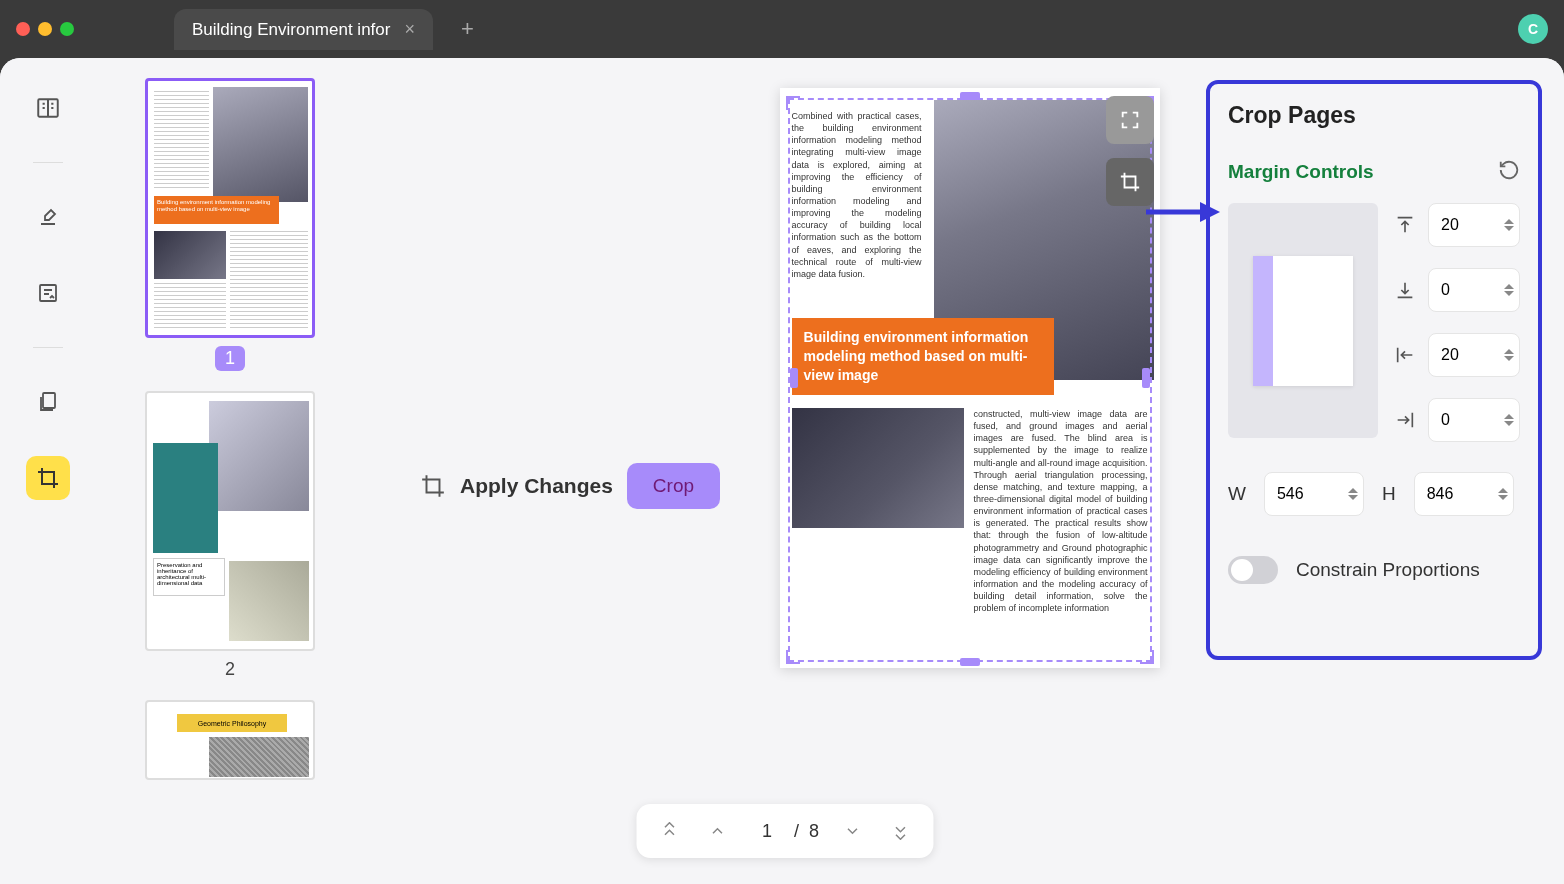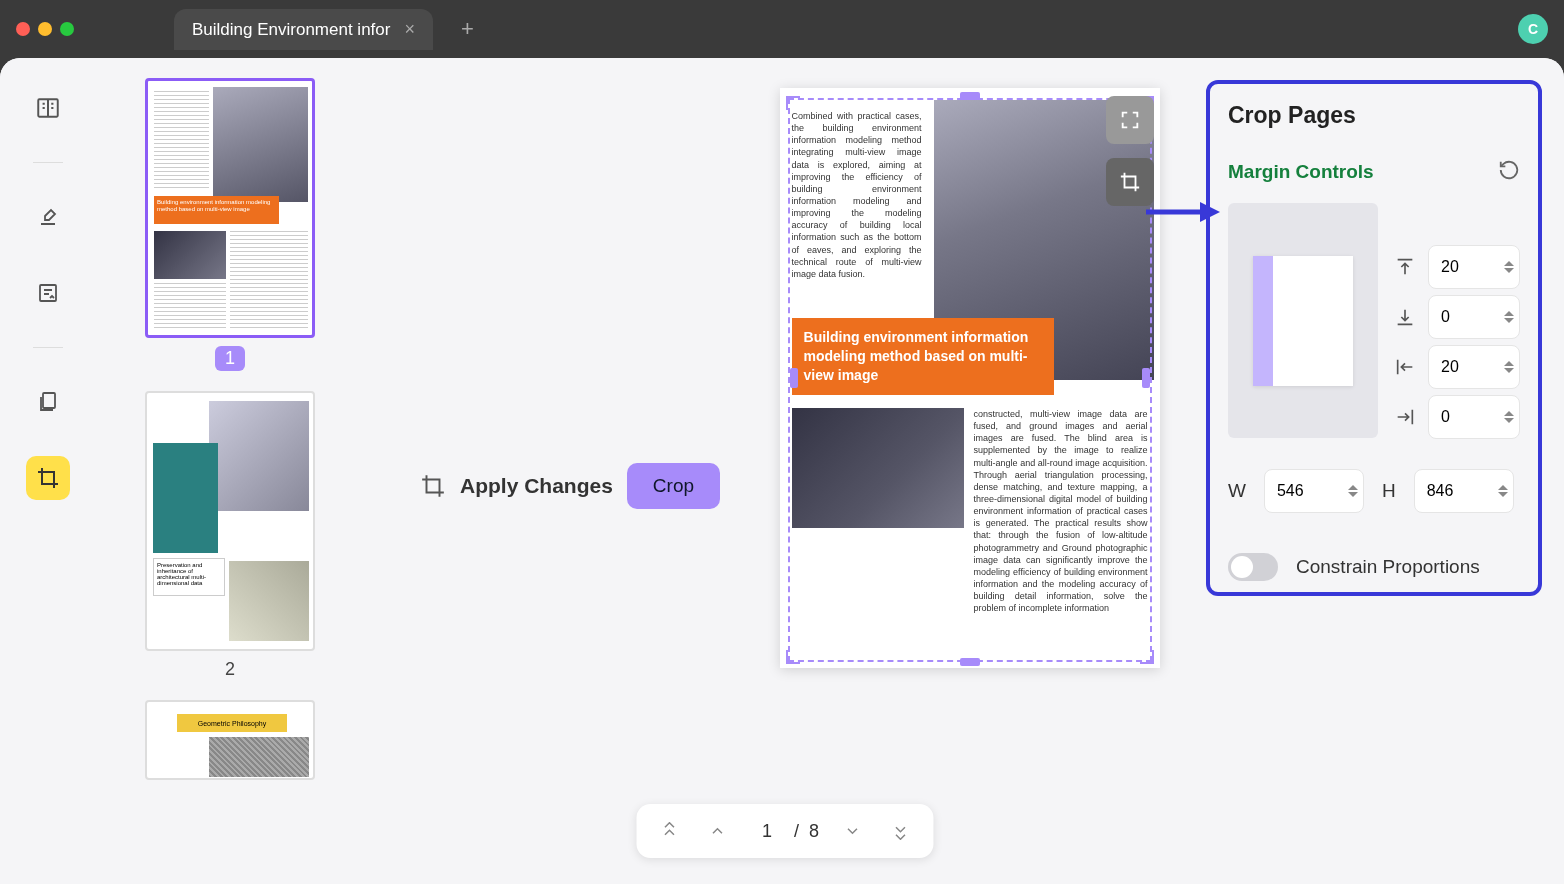--- a/index.html
+++ b/index.html
@@ -34,21 +34,21 @@
 .thumb { margin-bottom: 20px; display: flex; flex-direction: column; align-items: center; }
 .thumb-page { width: 170px; height: 260px; background: #fff; border: 2px solid #ddd; border-radius: 4px; position: relative; overflow: hidden; }
 .thumb.selected .thumb-page { border: 3px solid #8b5cf6; }
 .thumb-num { margin-top: 8px; font-size: 18px; color: #444; }
 .thumb.selected .thumb-num { background: #a78bfa; color: #fff; padding: 2px 10px; border-radius: 6px; }
 
 
 .canvas { flex: 1; display: flex; flex-direction: row; background: #f5f5f7; position: relative; }
 .canvas-header { display: flex; align-items: center; padding: 30px 35px 0; gap: 14px; }
 .canvas-title { font-size: 21px; font-weight: 600; color: #333; }
-.crop-btn { margin-left: auto; background: #a78bfa; color: #0f172a; font-size: 19px; font-weight: 500; padding: 12px 26px; border-radius: 10px; border: none; cursor: pointer; }
+.crop-btn { margin-left: auto; background: #a78bfa; color: #701a75; font-size: 19px; font-weight: 500; padding: 12px 26px; border-radius: 10px; border: none; cursor: pointer; }
 .canvas-body { flex: 1; display: flex; justify-content: center; align-items: flex-start; padding: 30px 20px 0; position: relative; }
 .page-wrap { position: relative; }
 .page { width: 380px; height: 580px; background: #fff; box-shadow: 0 2px 12px rgba(0,0,0,0.15); position: relative; overflow: hidden; }
 .crop-box { position: absolute; inset: 10px 8px 6px 8px; border: 2px dashed #a78bfa; }
 .crop-handle { position: absolute; width: 20px; height: 8px; background: #a78bfa; border-radius: 2px; }
 .handle-t { top: 4px; left: 50%; transform: translateX(-50%); }
 .handle-b { bottom: 2px; left: 50%; transform: translateX(-50%); }
 .handle-l { left: 4px; top: 50%; transform: translateY(-50%) rotate(90deg); }
 .handle-r { right: 4px; top: 50%; transform: translateY(-50%) rotate(90deg); }
 .crop-corner { position: absolute; width: 14px; height: 14px; border: 2px solid #a78bfa; background:transparent; }
@@ -62,31 +62,31 @@
 .side-tool.dark { background: #666; }
 .arrow-annot { position:absolute; right:-70px; top:100px; }
 
 .pager { position: absolute; bottom: 26px; left: 50%; transform: translateX(-50%); background: #fff; border-radius: 14px; box-shadow: 0 2px 10px rgba(0,0,0,0.1); display: flex; align-items: center; padding: 12px 18px; gap: 18px; }
 .pager-btn { width: 30px; height: 30px; display:flex; align-items:center; justify-content:center; color:#888; cursor:pointer; }
 .pager-text { font-size: 18px; color: #333; display:flex; gap:10px; align-items:center; }
 .pager-text .cur { padding: 4px 12px; }
 
 
 .rpanel { width: 380px; background: #f5f5f7; padding: 22px; }
-.rpanel-inner { height: 516px; border: 4px solid #3838d8; border-radius: 12px; padding: 18px; background:#f5f5f7; }
+.rpanel-inner { height: 580px; border: 4px solid #3838d8; border-radius: 12px; padding: 18px; background:#f5f5f7; }
 .rp-title { font-size: 23px; font-weight: 700; color: #222; margin-bottom: 30px; }
 .rp-section { margin-bottom: 30px; }
 .rp-section-head { display:flex; align-items:center; justify-content:space-between; margin-bottom:18px; }
 .rp-subtitle { font-size: 19px; font-weight: 600; color: #15803d; }
 .reset-ic { color:#666; cursor:pointer; }
 .margin-body { display:flex; gap: 14px; }
 .margin-preview { width: 170px; height: 235px; background: #e5e5ea; border-radius: 6px; display:flex; align-items:center; justify-content:center; }
 .margin-preview-page { width: 100px; height: 130px; background:#fff; box-shadow:0 1px 4px rgba(0,0,0,0.1); position:relative; }
 .margin-preview-page::before { content:''; position:absolute; left:0; top:0; width:20px; height:100%; background:#c4b5fd; }
-.margin-inputs { display:flex; flex-direction:column; gap: 6px; margin-top: 42px; }
+.margin-inputs { display:flex; flex-direction:column; gap: 21px; }
 .margin-row { display:flex; align-items:center; gap: 10px; }
 .margin-ic { width: 26px; height: 26px; display:flex; align-items:center; justify-content:center; color:#555; }
 .num-input { width: 92px; height: 44px; background:#fff; border:1px solid #e5e5e5; border-radius:8px; padding:0 24px 0 12px; font-size:16px; position:relative; }
 .num-wrap { position:relative; }
 .spinners { position:absolute; right:6px; top:50%; transform:translateY(-50%); display:flex; flex-direction:column; gap:2px; }
 .spin { width:0; height:0; border-left:5px solid transparent; border-right:5px solid transparent; cursor:pointer; }
 .spin.up { border-bottom:5px solid #888; }
 .spin.dn { border-top:5px solid #888; }
 
 .size-row { display:flex; align-items:center; gap:18px; margin-top:16px; }

